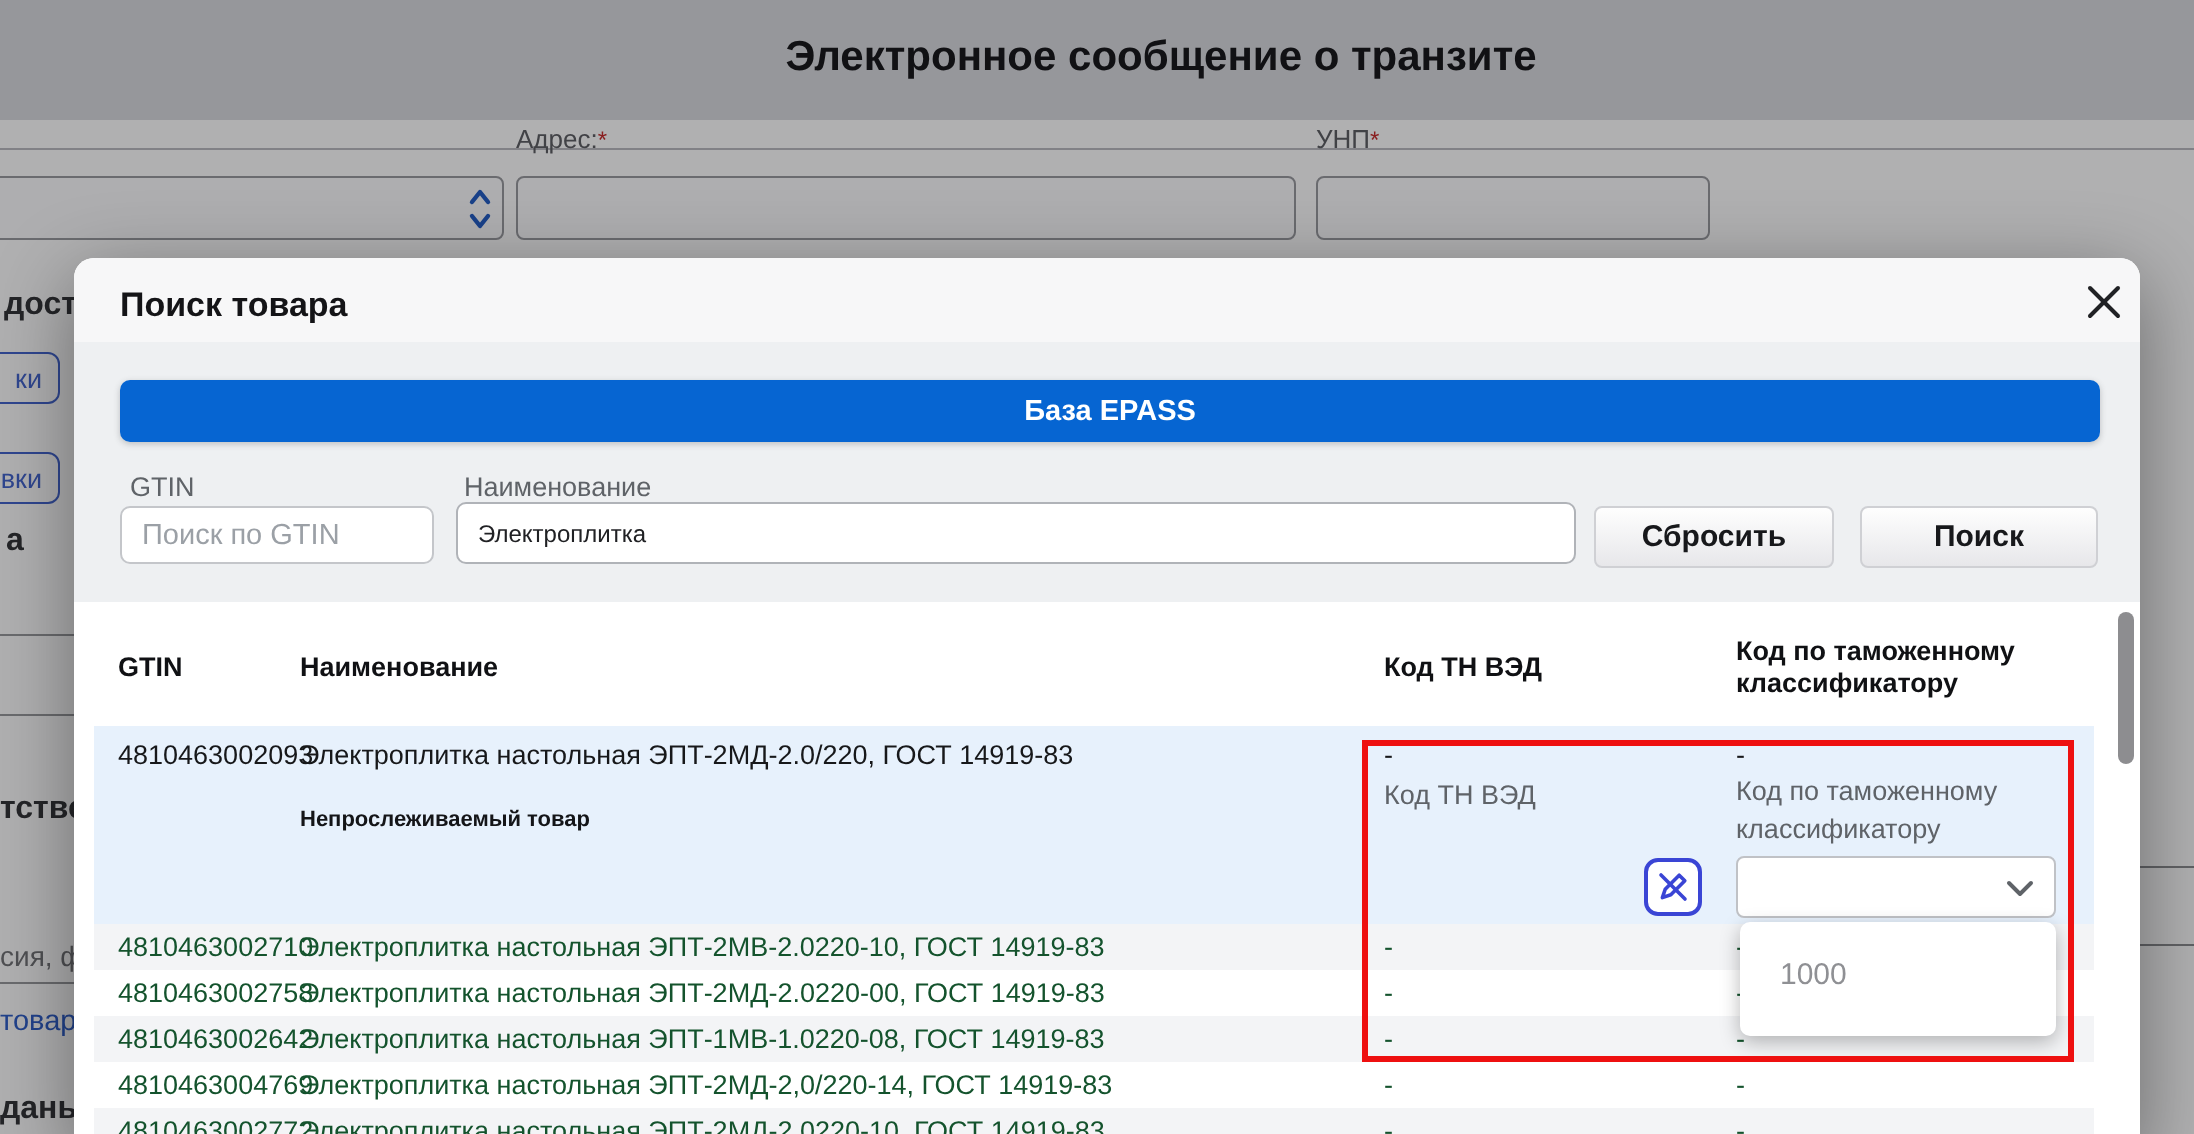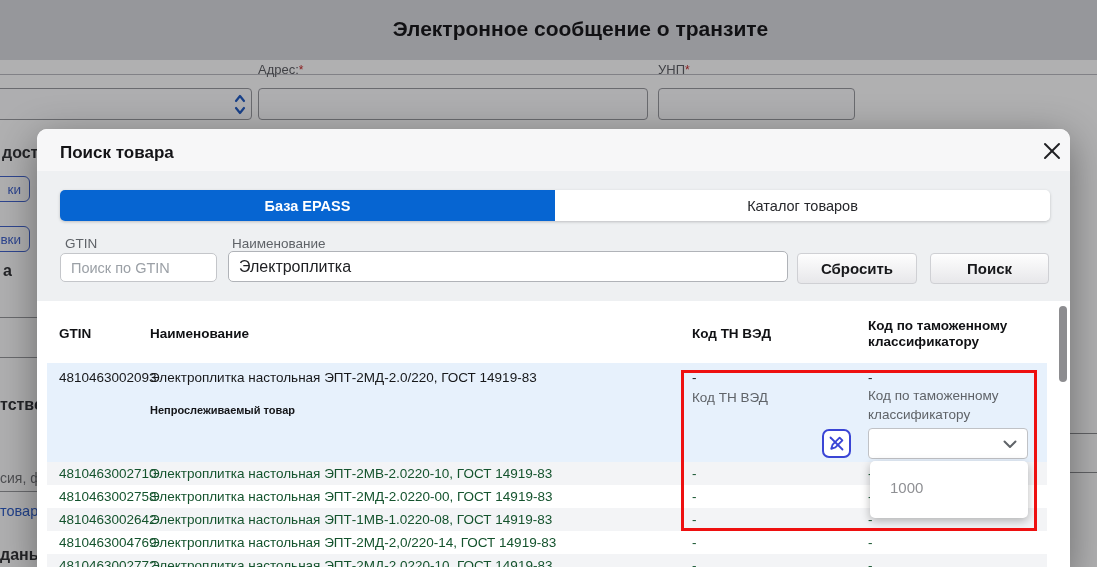--- a/index.html
+++ b/index.html
@@ -119,27 +119,26 @@
     <div class="abs modal-title">Поиск товара</div>
     <button class="abs close-btn">
       <svg width="20" height="20" viewBox="0 0 20 20">
         <line x1="3" y1="3" x2="17" y2="17" stroke="#202124" stroke-width="2" stroke-linecap="round"></line>
         <line x1="17" y1="3" x2="3" y2="17" stroke="#202124" stroke-width="2" stroke-linecap="round"></line>
       </svg>
     </button>
 
     <div class="abs tabs">
       <div class="tab tab-active">База EPASS</div>
-      <div class="tab tab-inactive">Каталог товаров</div>
     </div>
 
     <div class="abs field-label" style="left:28px; top:107px;">GTIN</div>
     <input class="abs inp" style="left: 23px; top: 124px; width: 157px; height: 29px;" placeholder="Поиск по GTIN">
     <div class="abs field-label" style="left:195px; top:107px;">Наименование</div>
-    <input class="abs inp" style="left: 191px; top: 122px; width: 560px; height: 31px; border-color: rgb(176, 179, 184); font-size: 16px;" value="Электроплитка">
+    <input class="abs inp" style="left: 191px; top: 122px; width: 560px; height: 31px; border-color: rgb(176, 179, 184); font-size: 12px;" value="Электроплитка">
     <button class="abs btn-gray" style="left:760px; top:124px; width:120px; height:31px;">Сбросить</button>
     <button class="abs btn-gray" style="left:893px; top:124px; width:119px; height:31px;">Поиск</button>
 
     <div class="abs th" style="left:22px; top:197px;">GTIN</div>
     <div class="abs th" style="left:113px; top:197px;">Наименование</div>
     <div class="abs th" style="left:655px; top:197px;">Код ТН ВЭД</div>
     <div class="abs th" style="left:831px; top:189px; width:155px; line-height:1.2;">Код по таможенному классификатору</div>
 
     <div class="abs scroll-thumb"></div>
 

